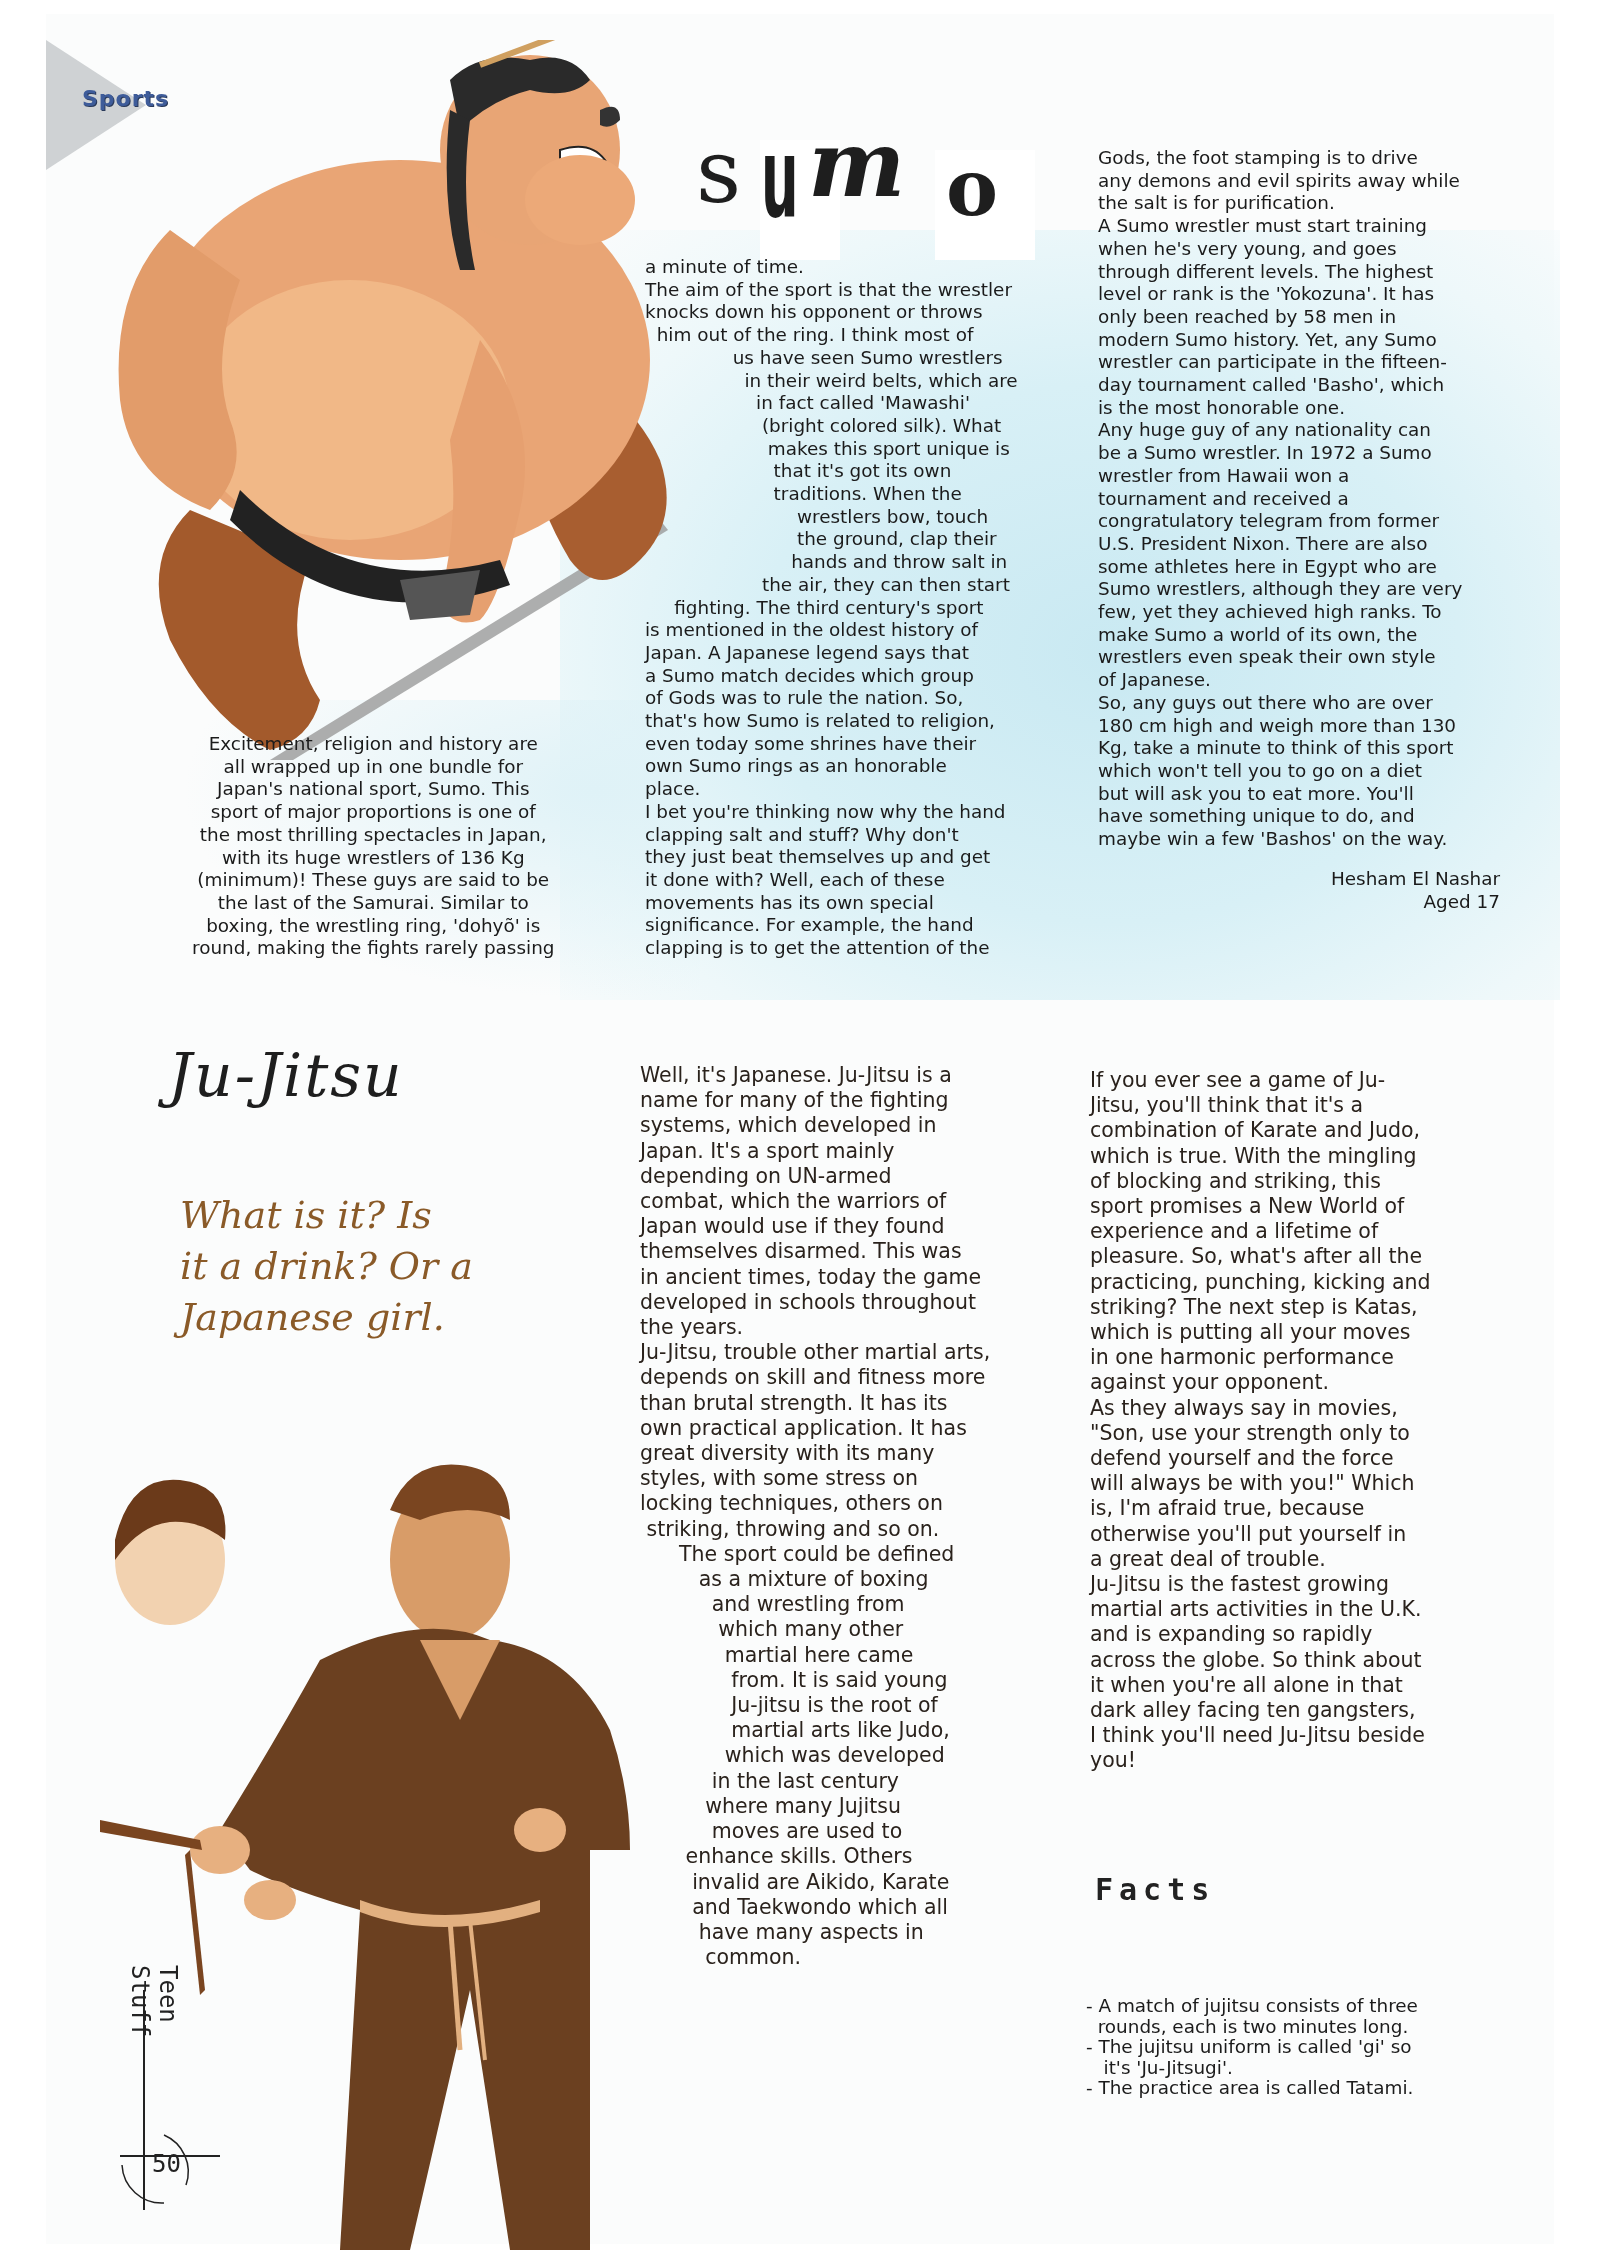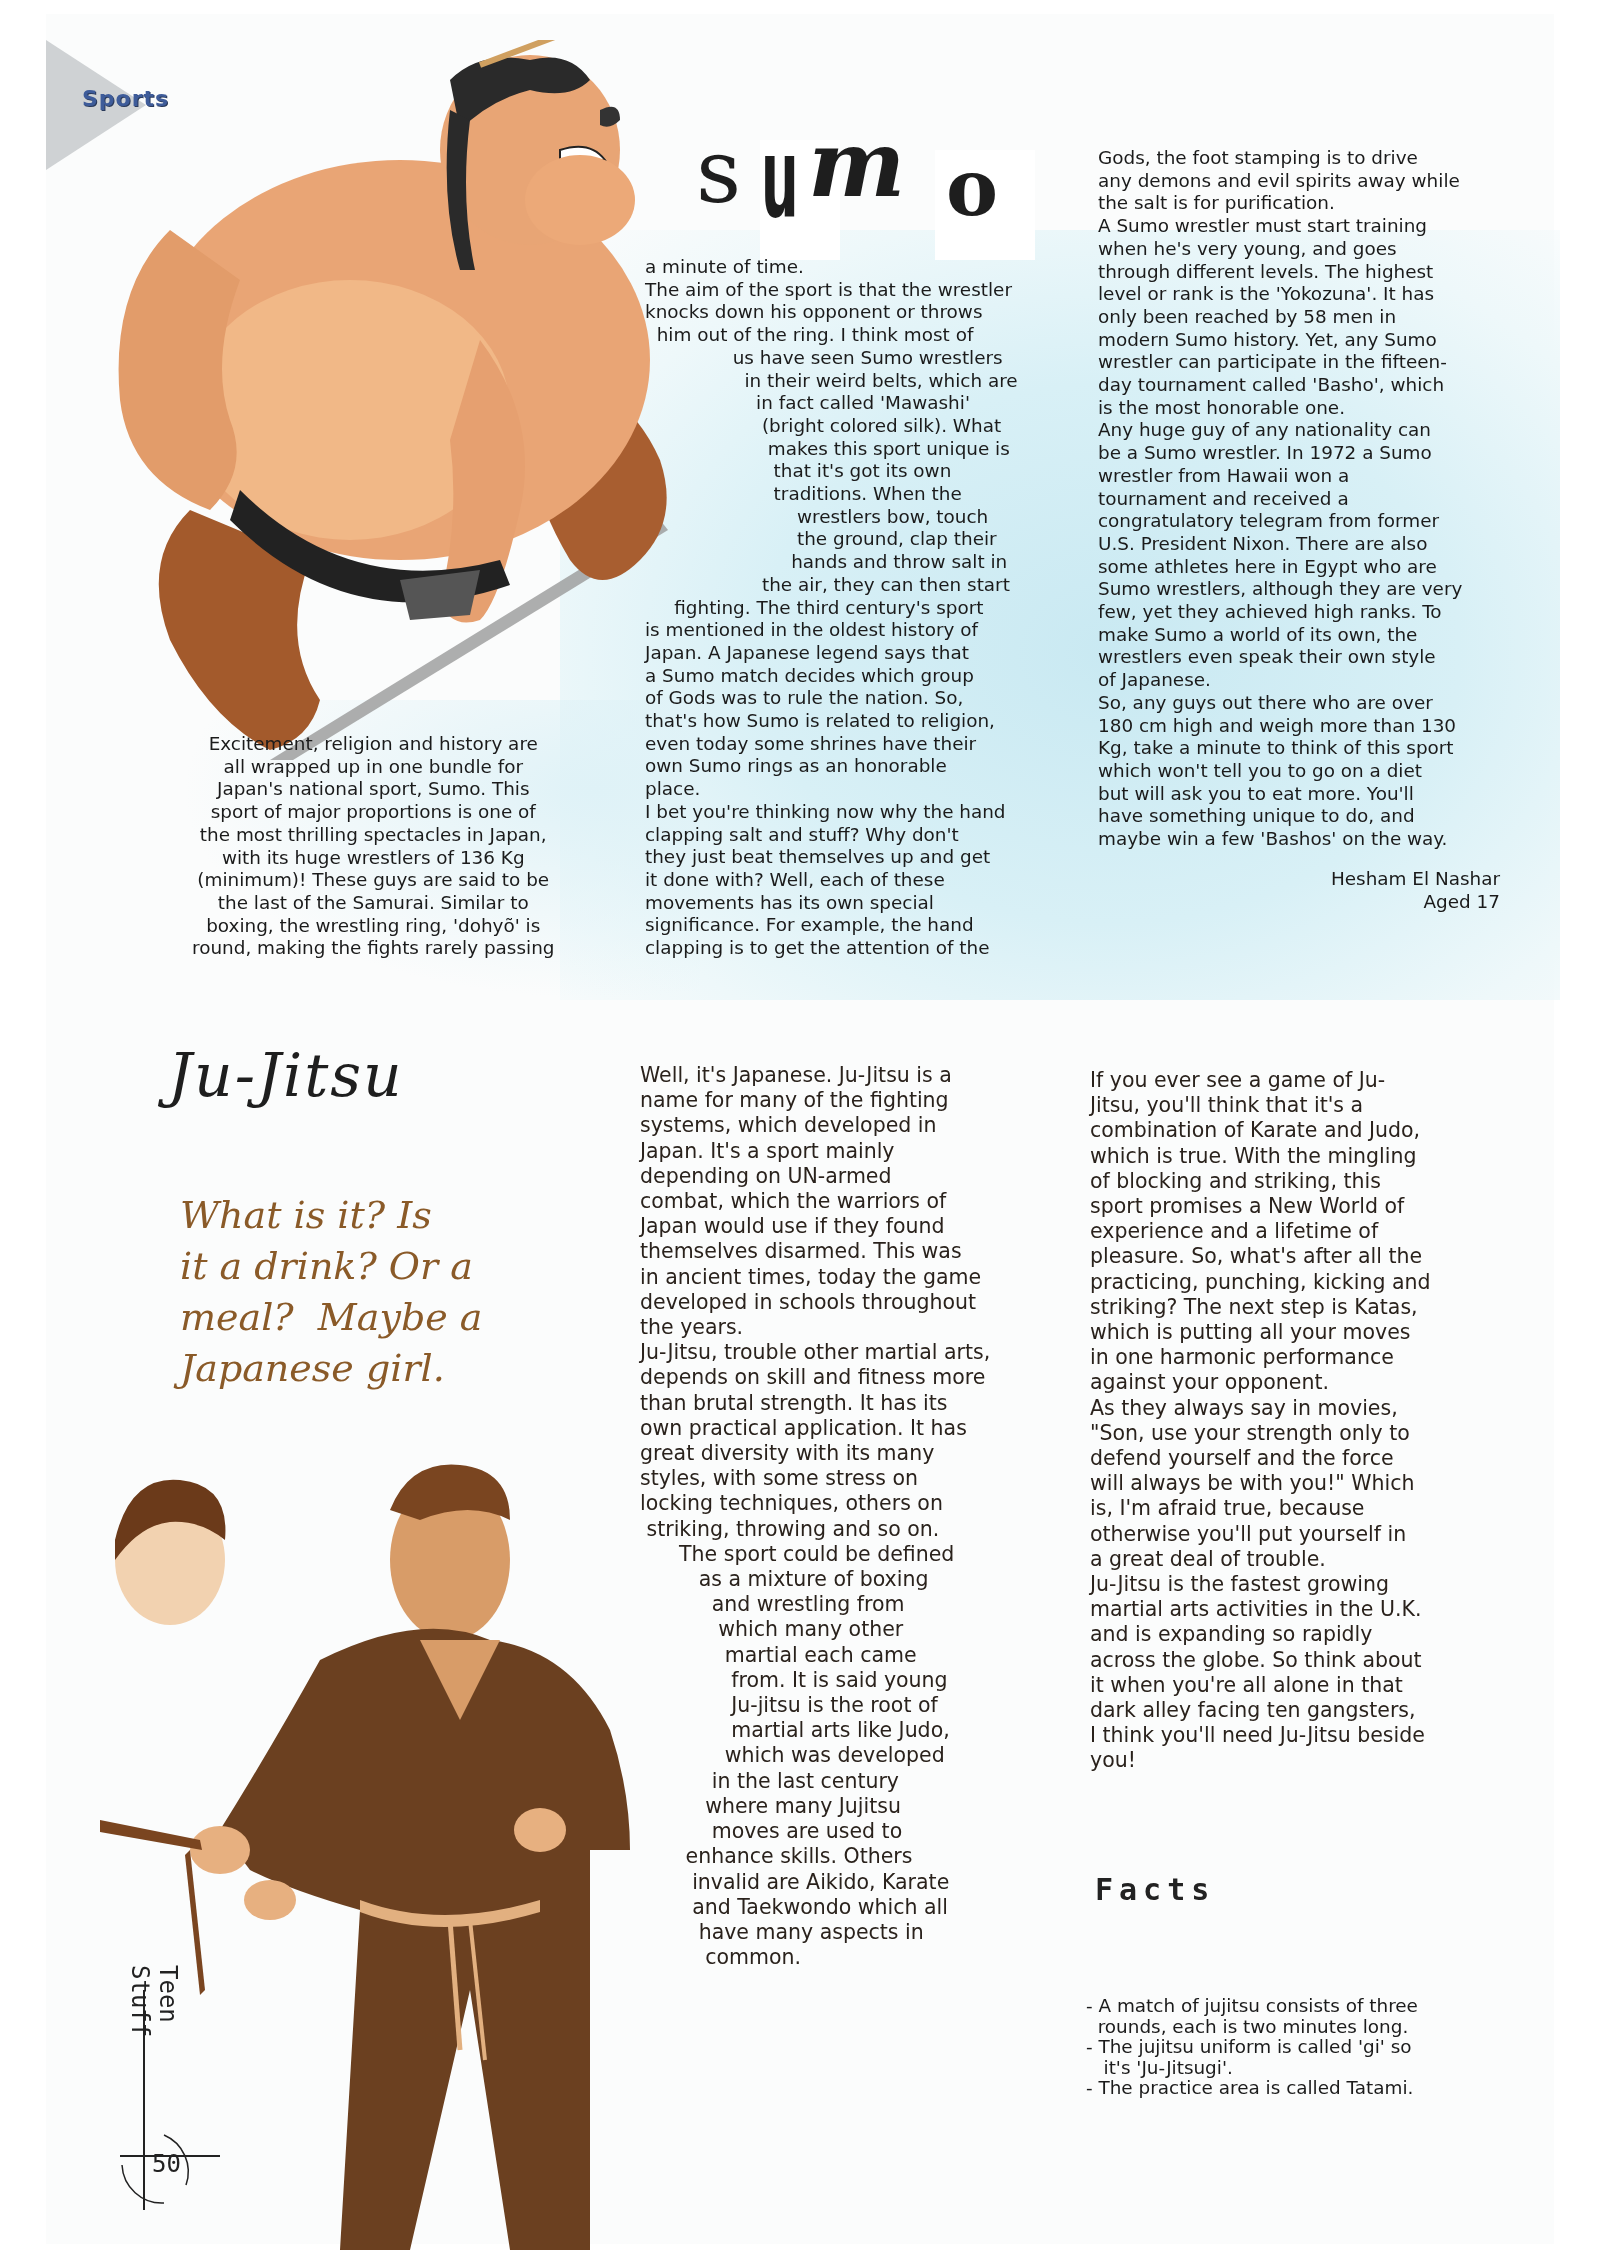--- a/index.html
+++ b/index.html
@@ -210,21 +210,20 @@
 
 <div class="sig">
   <div>Hesham El Nashar</div>
   <div>Aged 17</div>
 </div>
 
 <div class="ju-title">Ju-Jitsu</div>
 <div class="ju-sub" id="ju-sub">
     <p>What is it? Is</p>
     <p>it a drink? Or a</p>
-    <p>meal?  Maybe a</p>
     <p>Japanese girl.</p>
   </div>
 
 <svg class="judo-art" viewBox="0 0 640 820">
 
   <ellipse cx="80" cy="130" rx="55" ry="65" fill="#f2d2b0"></ellipse>
   <path d="M25 110 Q40 45 90 50 Q140 55 135 110 Q110 90 80 92 Q50 95 25 130 Z" fill="#6b3a1a"></path>
 
   <ellipse cx="360" cy="130" rx="60" ry="80" fill="#d89c68"></ellipse>
   <path d="M300 80 Q320 30 370 35 Q420 40 420 90 Q380 70 330 90 Z" fill="#7a4520"></path>
@@ -261,21 +260,21 @@
     <p>than brutal strength. It has its</p>
     <p>own practical application. It has</p>
     <p>great diversity with its many</p>
     <p>styles, with some stress on</p>
     <p>locking techniques, others on</p>
     <p> striking, throwing and so on.</p>
     <p>      The sport could be defined</p>
     <p>         as a mixture of boxing</p>
     <p>           and wrestling from</p>
     <p>            which many other</p>
-    <p>             martial each came</p>
+    <p>             martial here came</p>
     <p>              from. It is said young</p>
     <p>              Ju-jitsu is the root of</p>
     <p>              martial arts like Judo,</p>
     <p>             which was developed</p>
     <p>           in the last century</p>
     <p>          where many Jujitsu</p>
     <p>           moves are used to</p>
     <p>       enhance skills. Others</p>
     <p>        invalid are Aikido, Karate</p>
     <p>        and Taekwondo which all</p>

